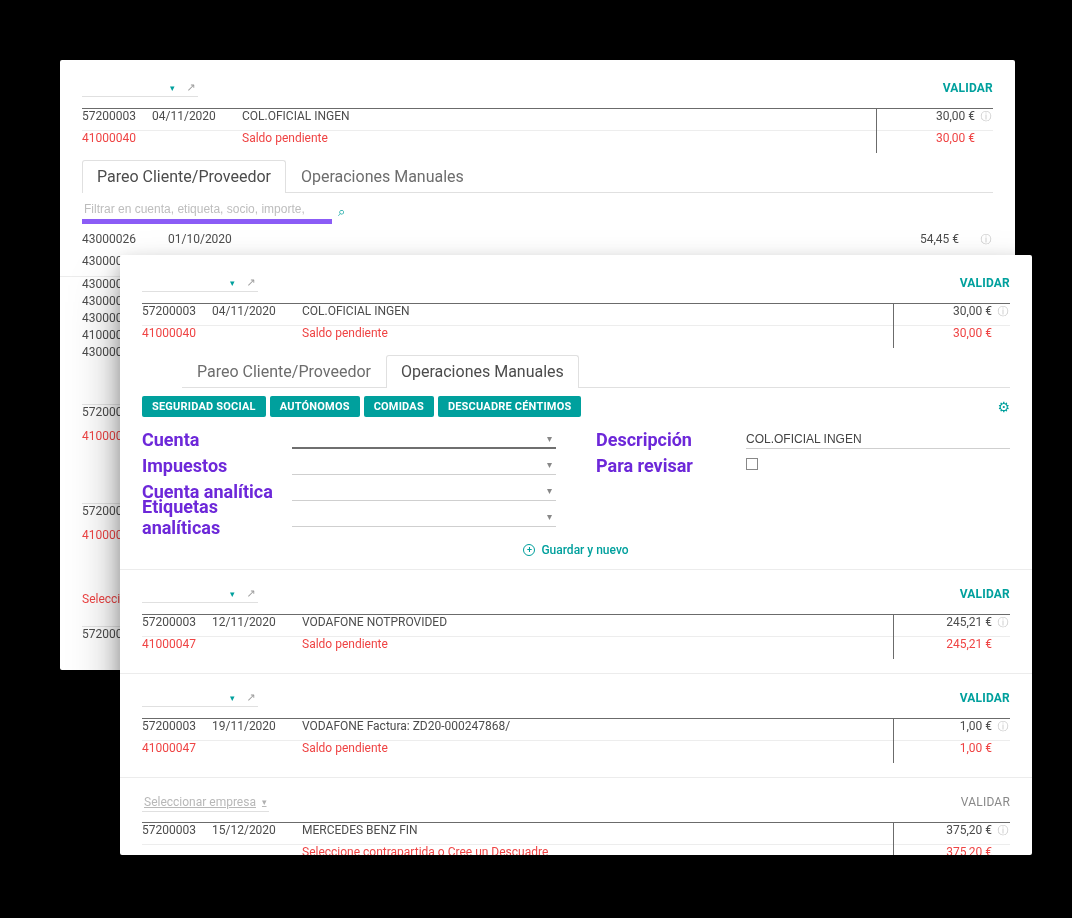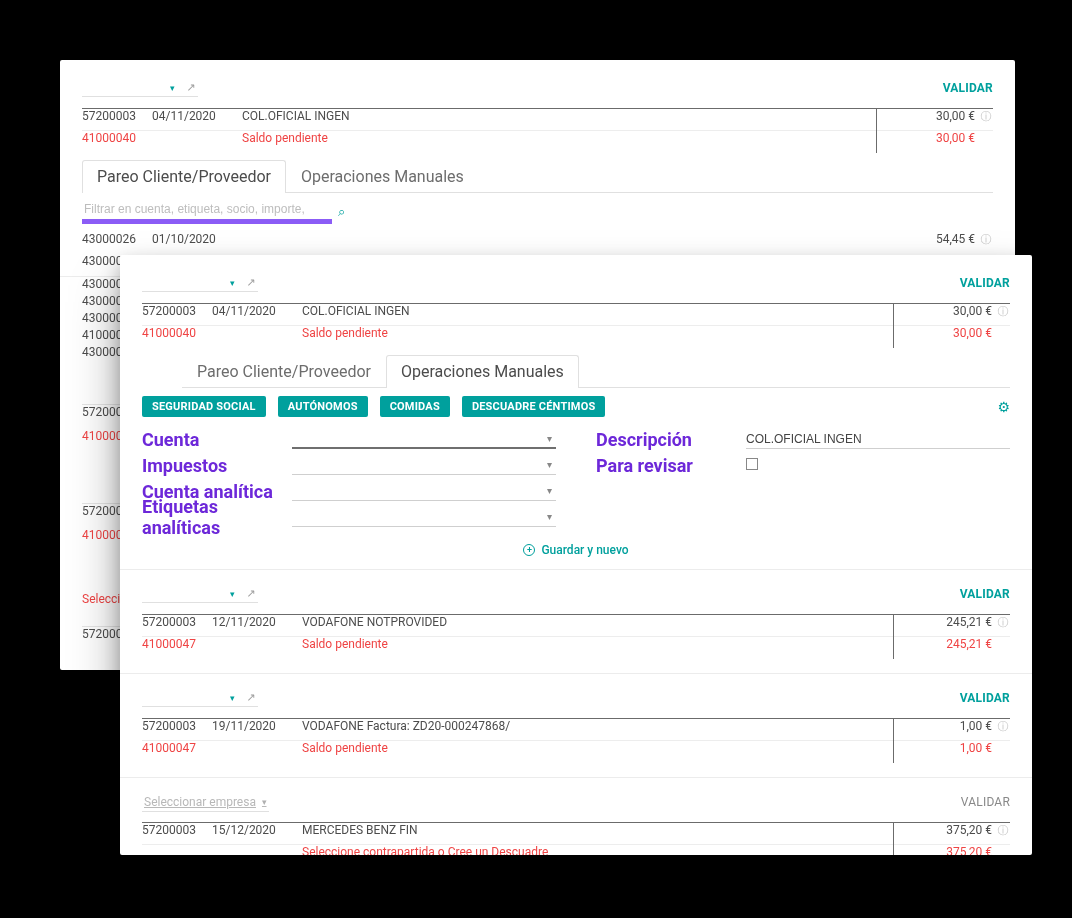--- a/index.html
+++ b/index.html
@@ -45,26 +45,26 @@
   
   .tabs { display:flex; gap:0; border-bottom:1px solid #e0e0e0; margin-top:6px; }
   .tab { padding:6px 14px 7px; font-size:16px; color:#6d6d6d; border:1px solid transparent; border-bottom:none; position:relative; top:1px; cursor:pointer; border-radius:3px 3px 0 0; background:#fafafa00; }
   .tab.active { border-color:#e0e0e0; background:#fff; color:#4c4c4c; }
 
   .filter-row { display:flex; align-items:center; gap:6px; padding:6px 0 8px; }
   .filter-row input { border:none; border-bottom:5px solid #8b5cf6; padding:3px 2px; font-size:12px; width:250px; color:#4c4c4c; }
   .filter-row input::placeholder{ color:#bdbdbd; }
   .search-ic { color:#00a09d; font-size:13px; }
 
-  .match-list .line-row { border:none; }
+  .match-list .line-row { border:none;gap:16px; }
 
   .acc-list { padding:0 22px 12px; font-size:12px; color:#4c4c4c; }
   .acc-list div { height:17px; }
 
-  .pill-row { display:flex; gap:12px; align-items:center; padding:0 0 10px; }
+  .pill-row { display:flex; gap:4px; align-items:center; padding:0 0 10px; }
   .pill { background:#00a09d; color:#fff; font-size:11px; font-weight:700; padding:4px 10px; border-radius:2px; cursor:pointer; letter-spacing:.2px; }
   .gear { margin-left:auto; color:#00a09d; font-size:14px; cursor:pointer; }
 
   .form-grid { display:flex; gap:40px; padding-bottom:6px; }
   .form-col { flex:1; }
   .form-row { display:flex; align-items:center; height:24px; margin-bottom:2px; }
   .form-row .lbl { width:150px; font-size:18px; font-weight:700; color:#6d28d9; }
   .form-row .fld { flex:1; border-bottom:1px solid #cfcfcf; height:20px; display:flex; align-items:center; justify-content:space-between; padding-right:4px; font-size:12px; color:#444; }
   .form-row .fld.strong { border-bottom:2px solid #6f6f6f; }
   .form-row .fld .caret { color:#888; font-size:10px; }

